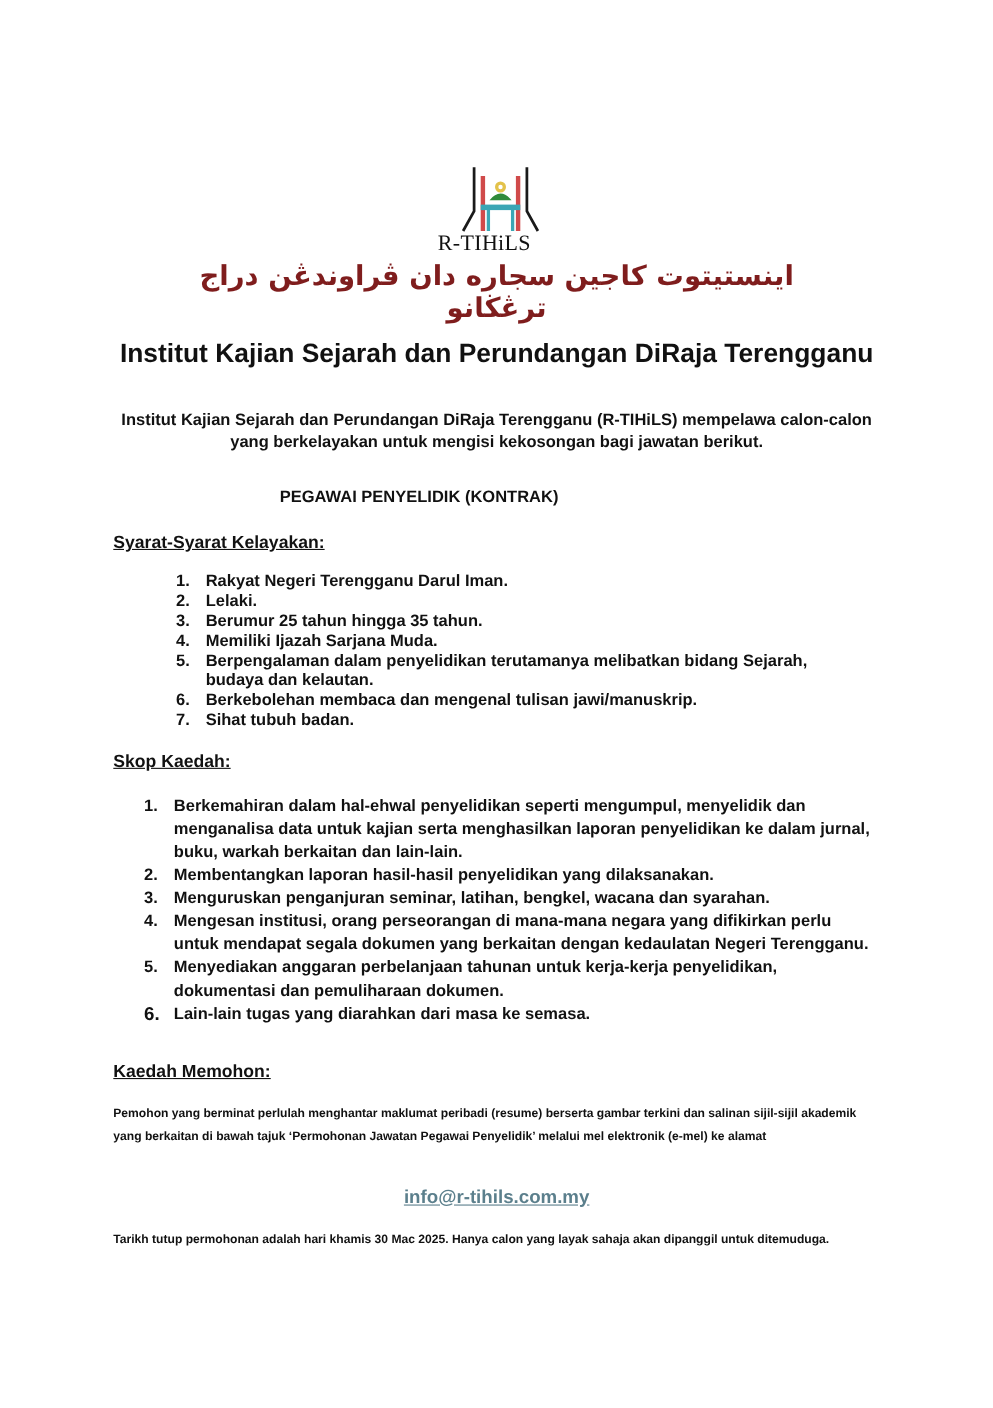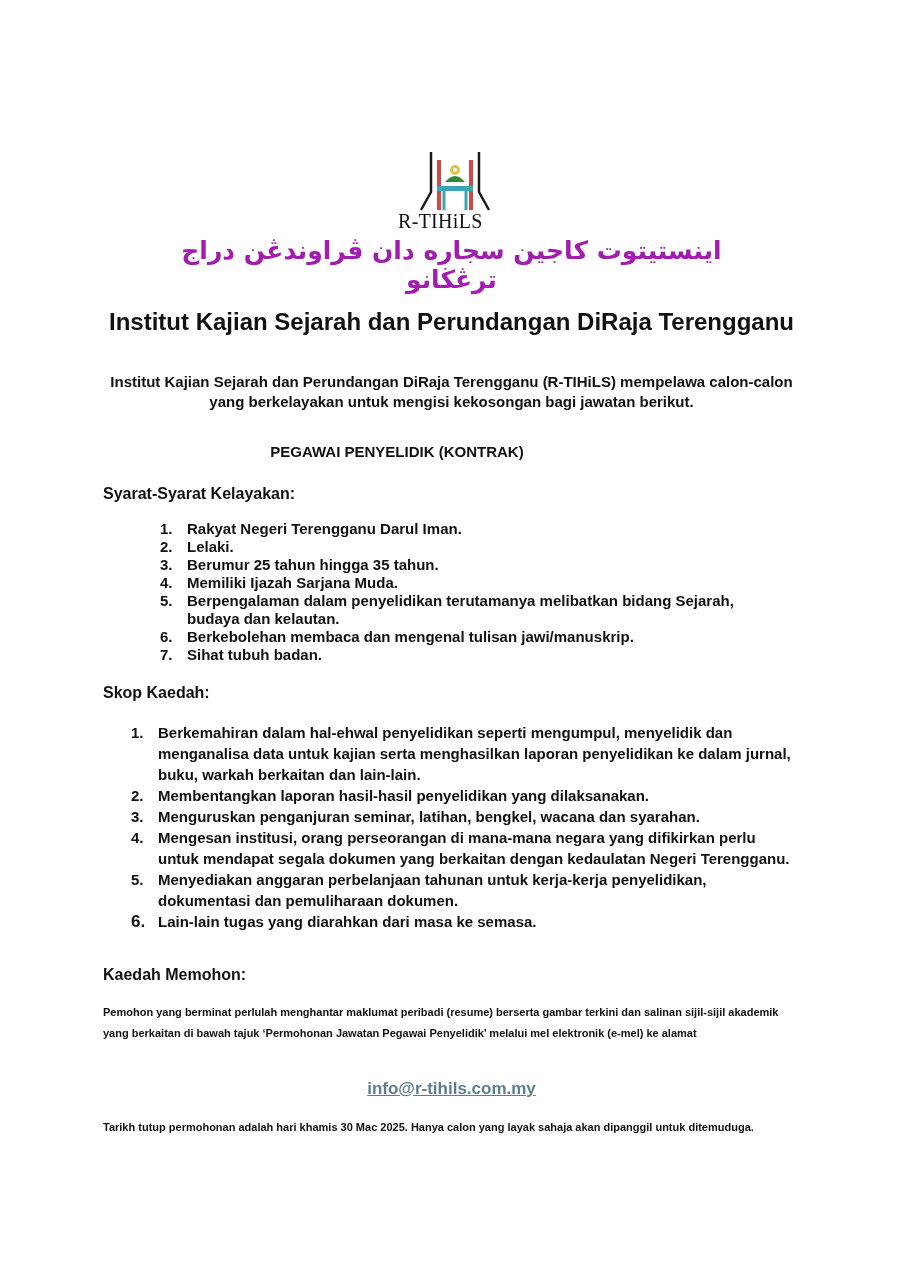--- a/index.html
+++ b/index.html
@@ -42,21 +42,21 @@
     .jawi-title {
       position: absolute;
       left: 150px;
       top: 236px;
       width: 603px;
       text-align: center;
       direction: rtl;
       font-family: "DejaVu Sans", sans-serif;
       font-weight: bold;
       font-size: 25px;
-      color: #a21caf;
+      color: #7f1d1d;
     }
     .main-title {
       position: absolute;
       left: 0;
       top: 308px;
       width: 903px;
       text-align: center;
       font-weight: bold;
       font-size: 24px;
     }
@@ -71,27 +71,28 @@
       line-height: 20px;
     }
     .position-title {
       position: absolute;
       left: 0;
       top: 443px;
       width: 762px;
       text-align: center;
       font-weight: bold;
       font-size: 15px;
-      padding-left: 16px;
+      padding-left: 0px;
     }
     .section-heading {
       position: absolute;
       left: 103px;
       font-weight: bold;
       font-size: 16px;
+      text-decoration: underline;
     }
     ol.list {
       position: absolute;
       margin: 0;
       padding: 0;
       list-style: none;
       font-weight: bold;
       font-size: 15px;
     }
     ol.list li {

